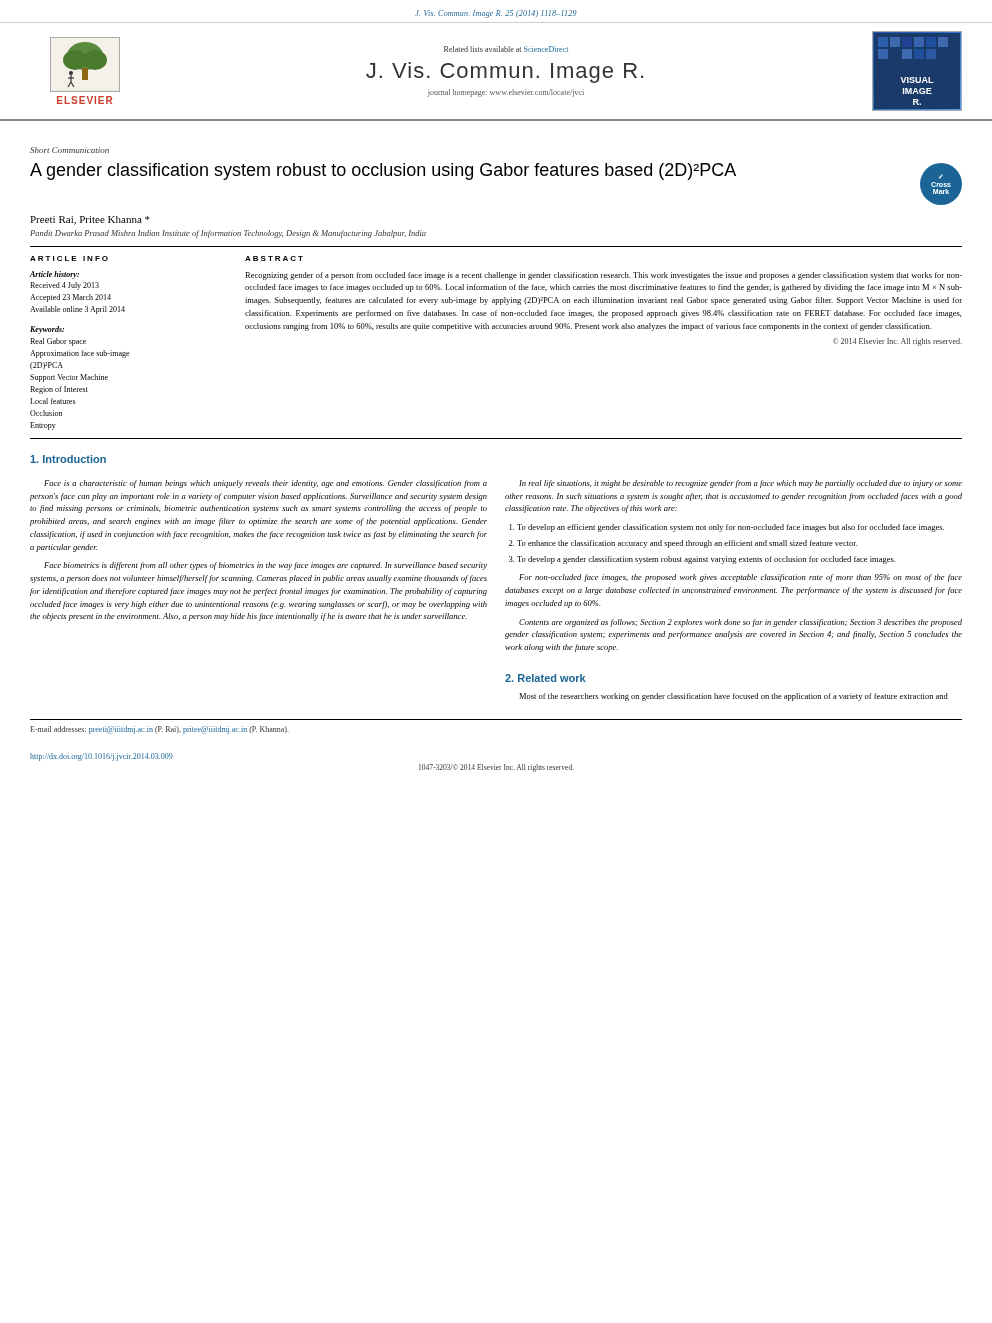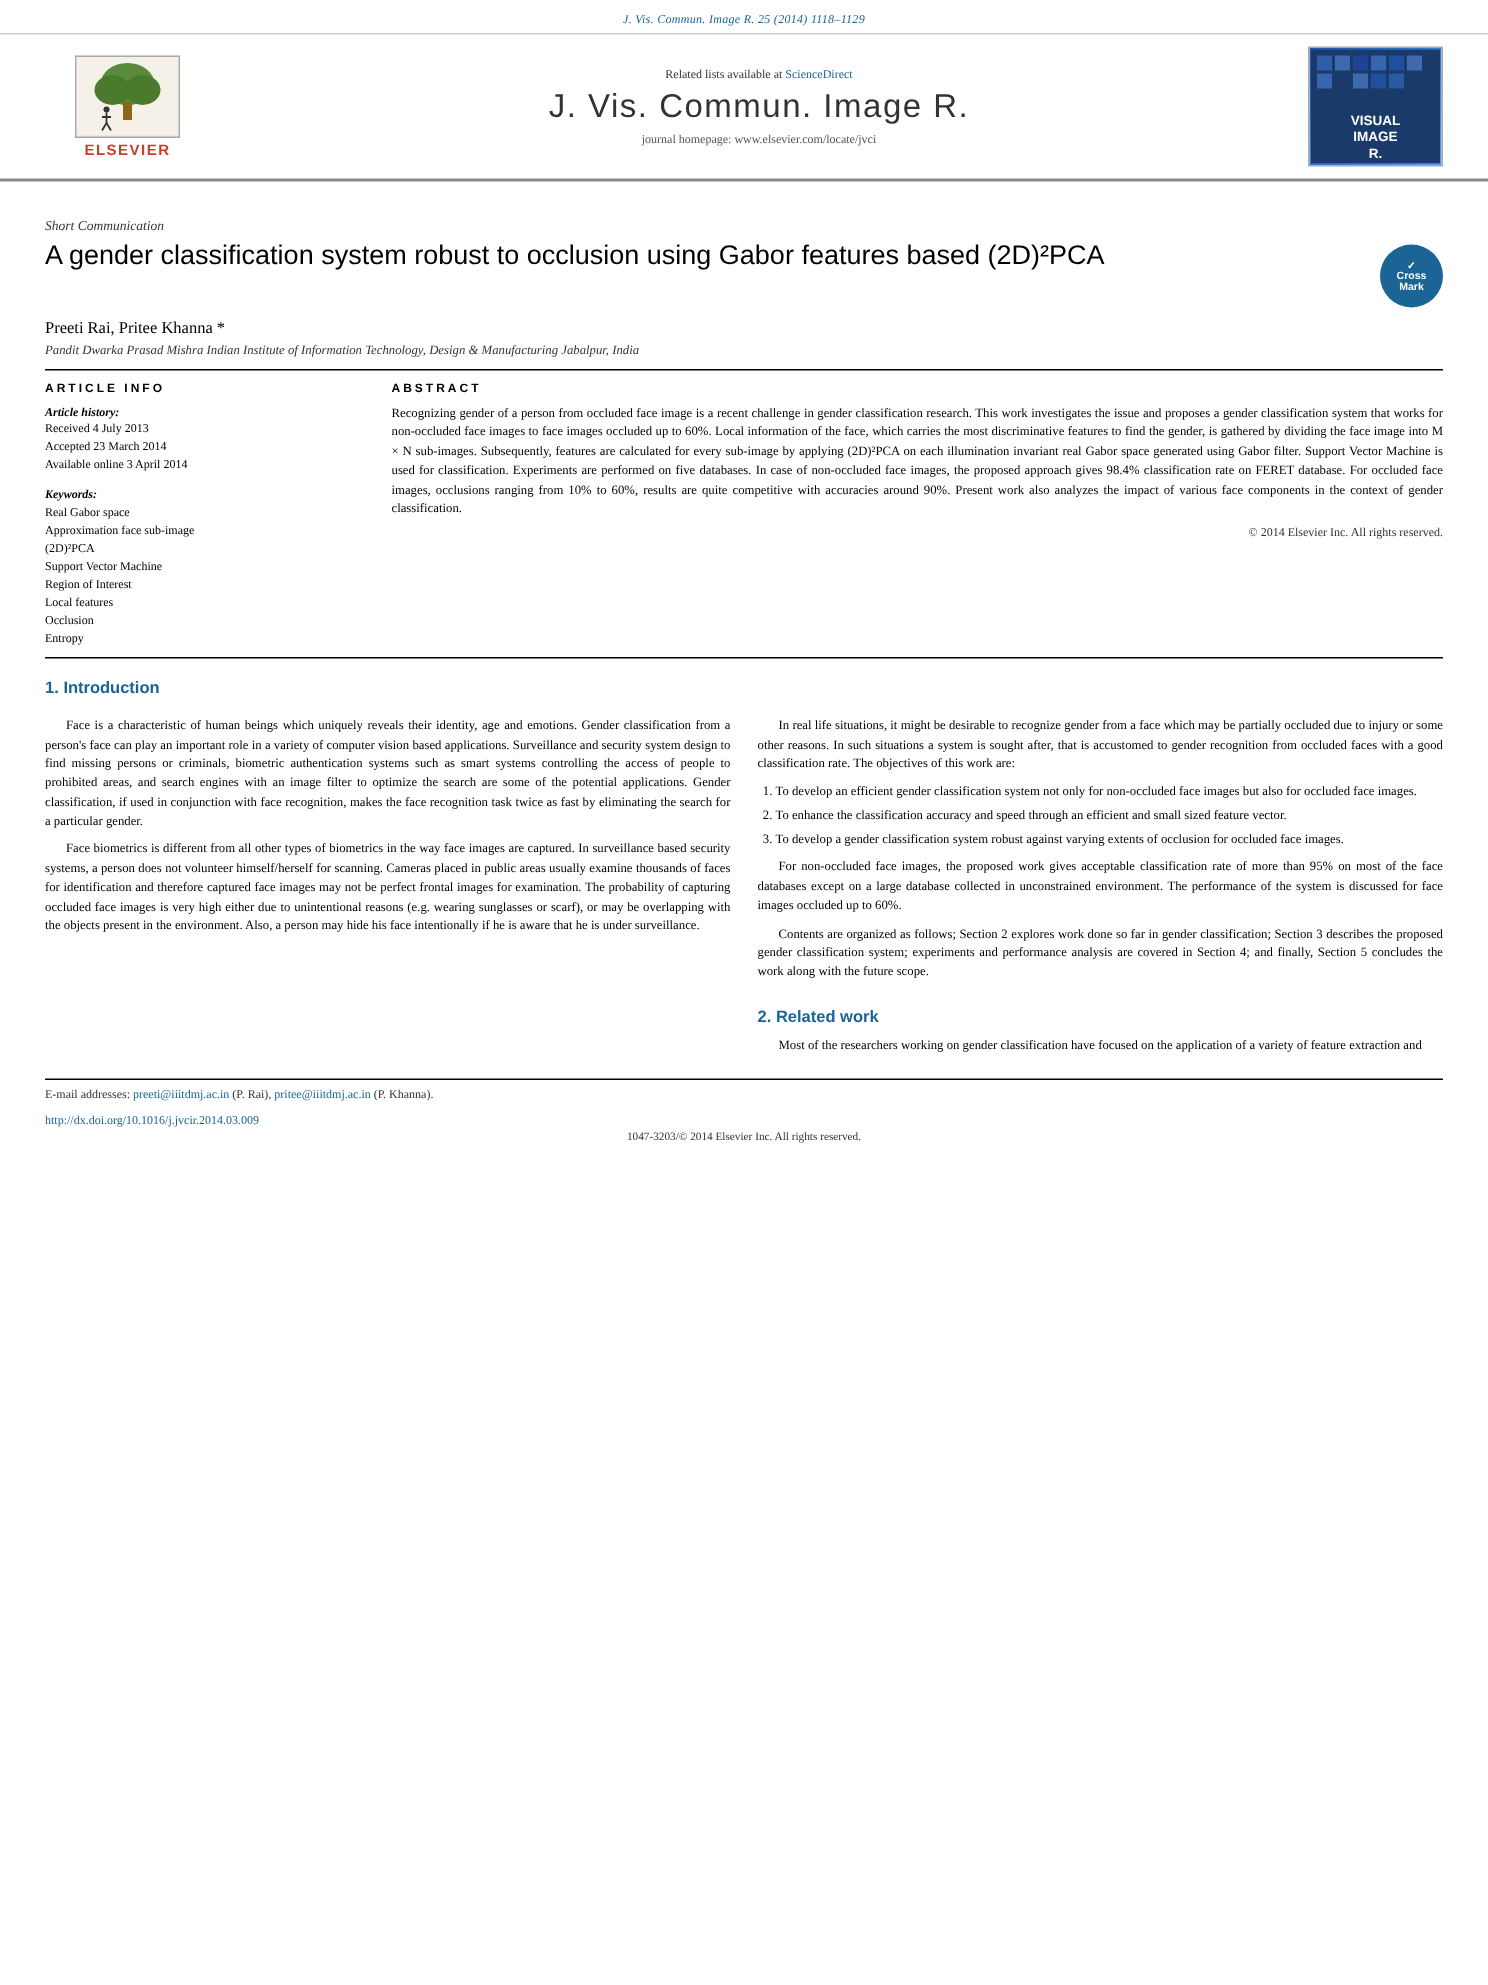--- a/index.html
+++ b/index.html
@@ -151,21 +151,21 @@
     }
 
     .divider {
       border: none;
       border-top: 1px solid #000;
       margin: 6px 0;
     }
 
     .two-col-layout {
       display: flex;
-      gap: 36px;
+      gap: 20px;
       margin-top: 6px;
     }
     .left-col {
       width: 195px;
       flex-shrink: 0;
     }
     .right-col {
       flex: 1;
     }
 
@@ -226,20 +226,21 @@
       margin-bottom: 6px;
     }
     .body-text {
       font-size: 8.5px;
       line-height: 1.5;
       text-align: justify;
     }
     .body-text p {
       margin-bottom: 6px;
       text-indent: 14px;
+      font-style: italic;
     }
 
     .two-col-body {
       display: flex;
       gap: 18px;
       margin-top: 12px;
     }
     .col-left-body {
       flex: 1;
     }
@@ -268,21 +269,21 @@
       font-size: 8px;
       color: #333;
     }
     .blue-link {
       color: #1a6496;
       text-decoration: none;
     }
     .doi-text {
       font-size: 8px;
       color: #1a6496;
-      margin-top: 6px;
+      margin-top: 16px;
     }
     .issn-text {
       font-size: 7.5px;
       color: #333;
       margin-top: 1px;
       text-align: center;
     }
 
     
     .tree-svg {

